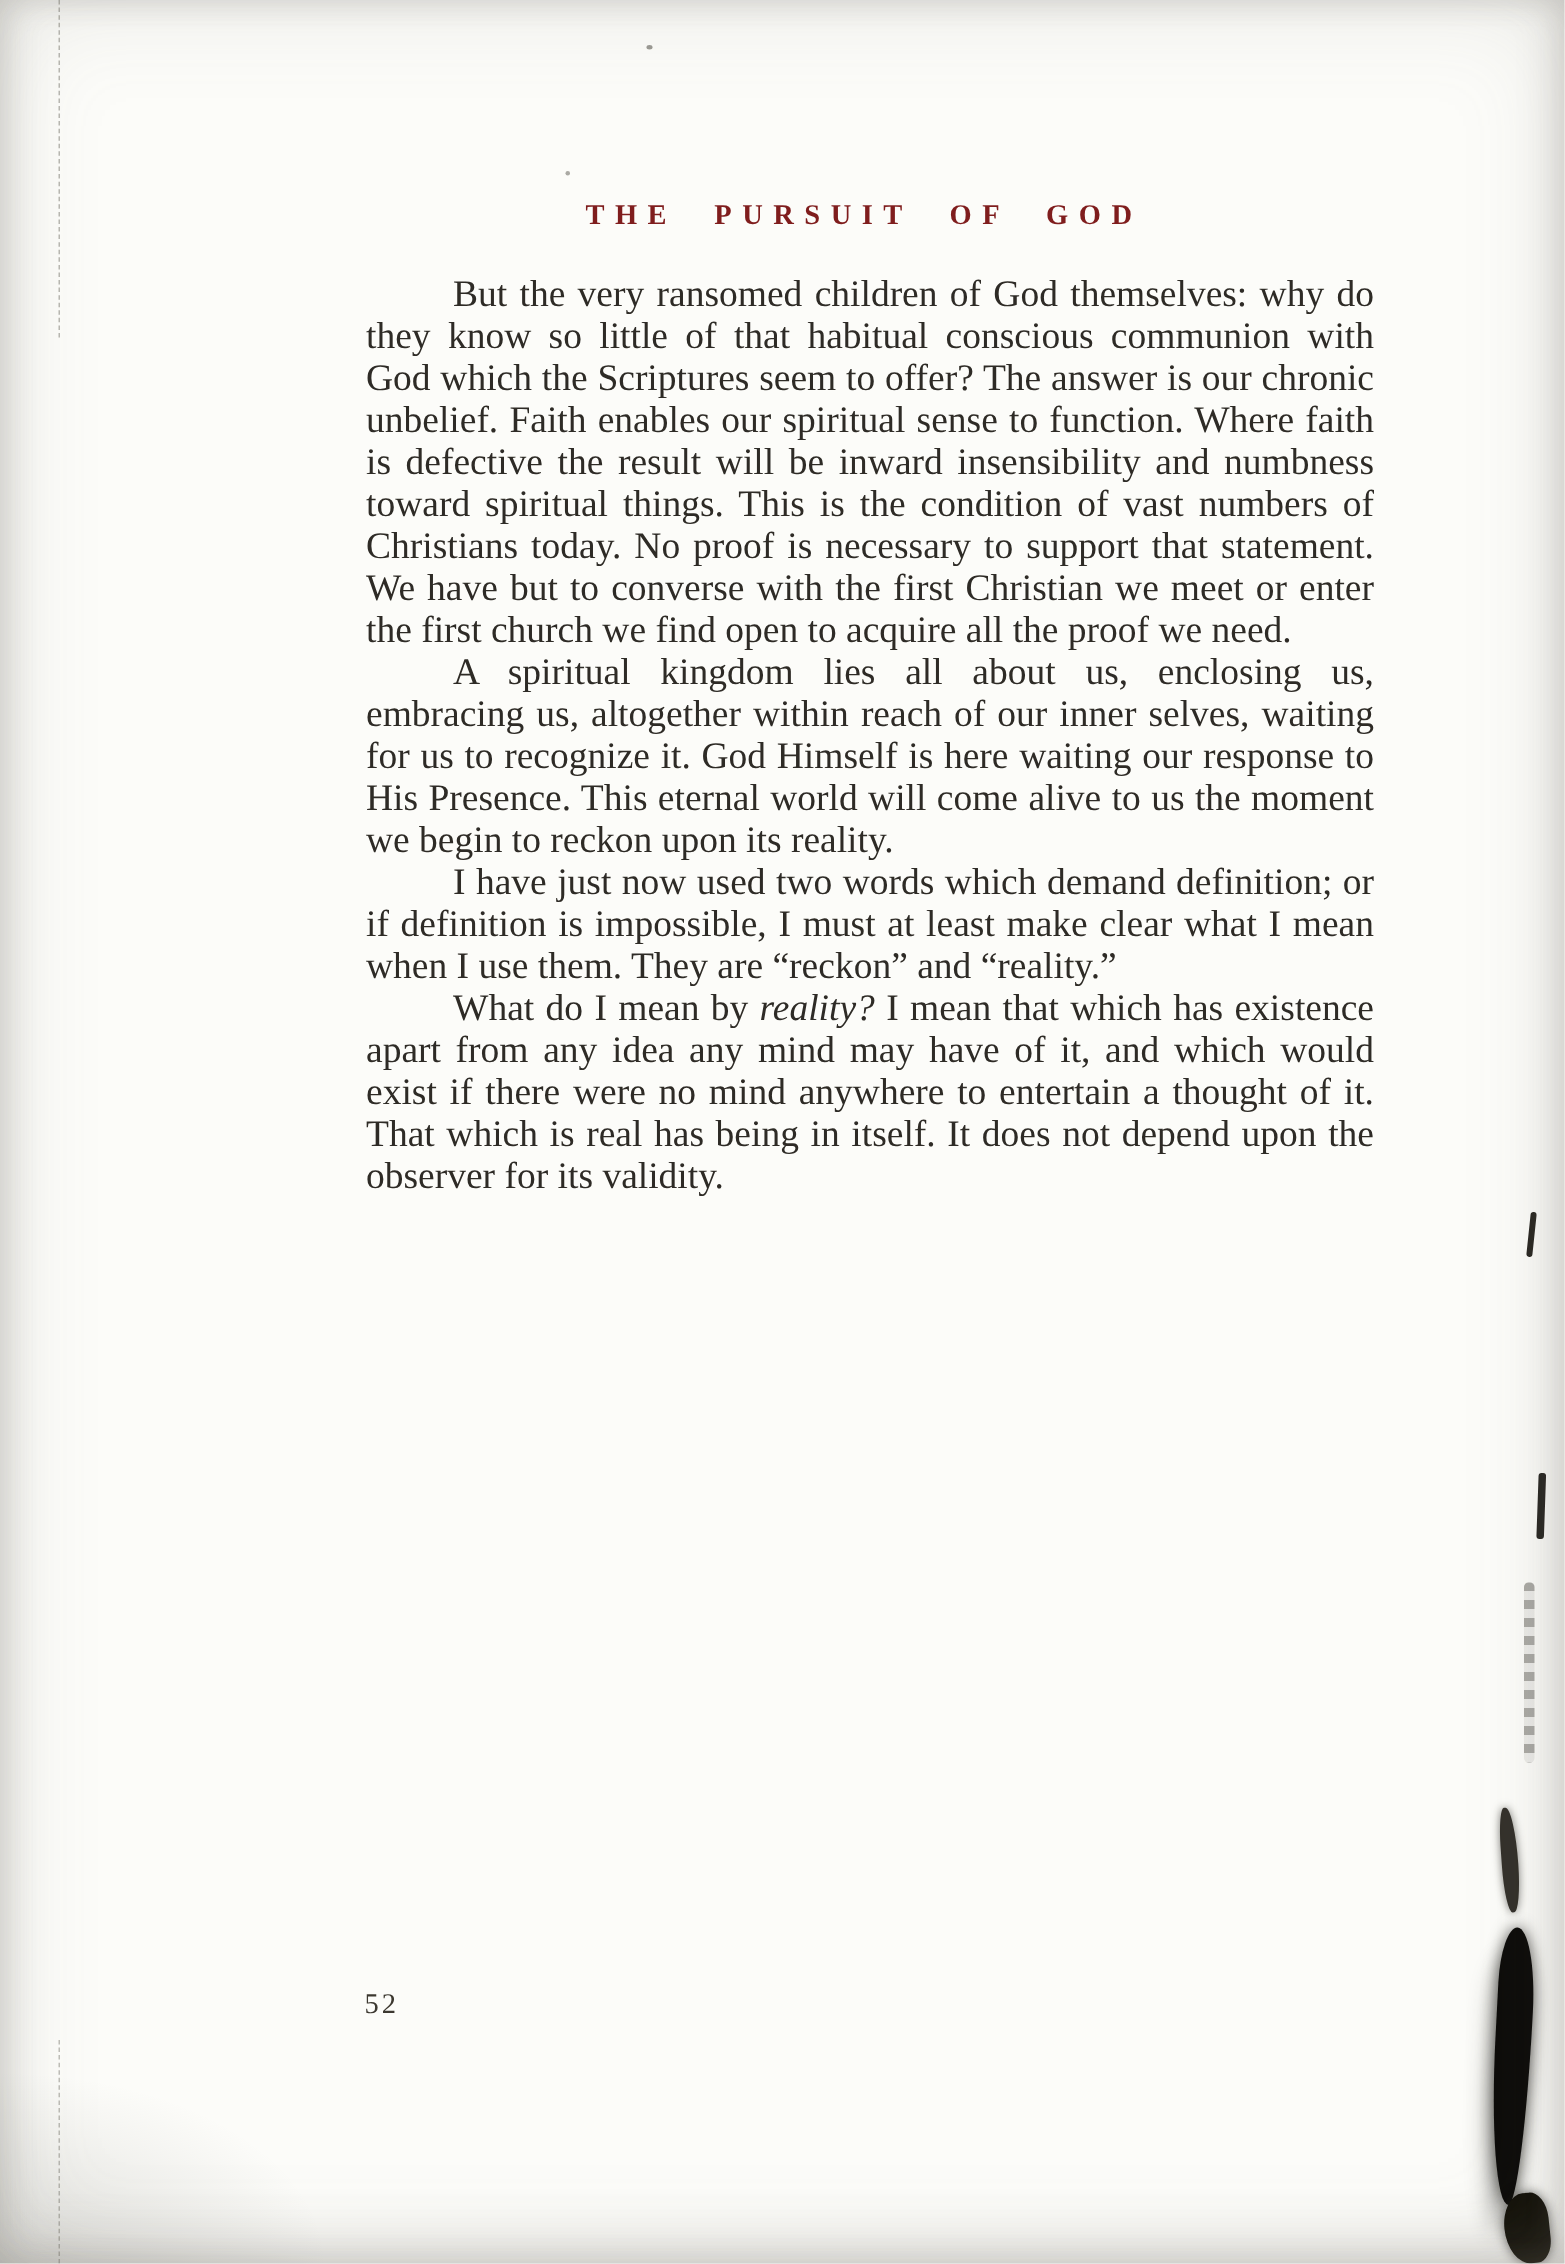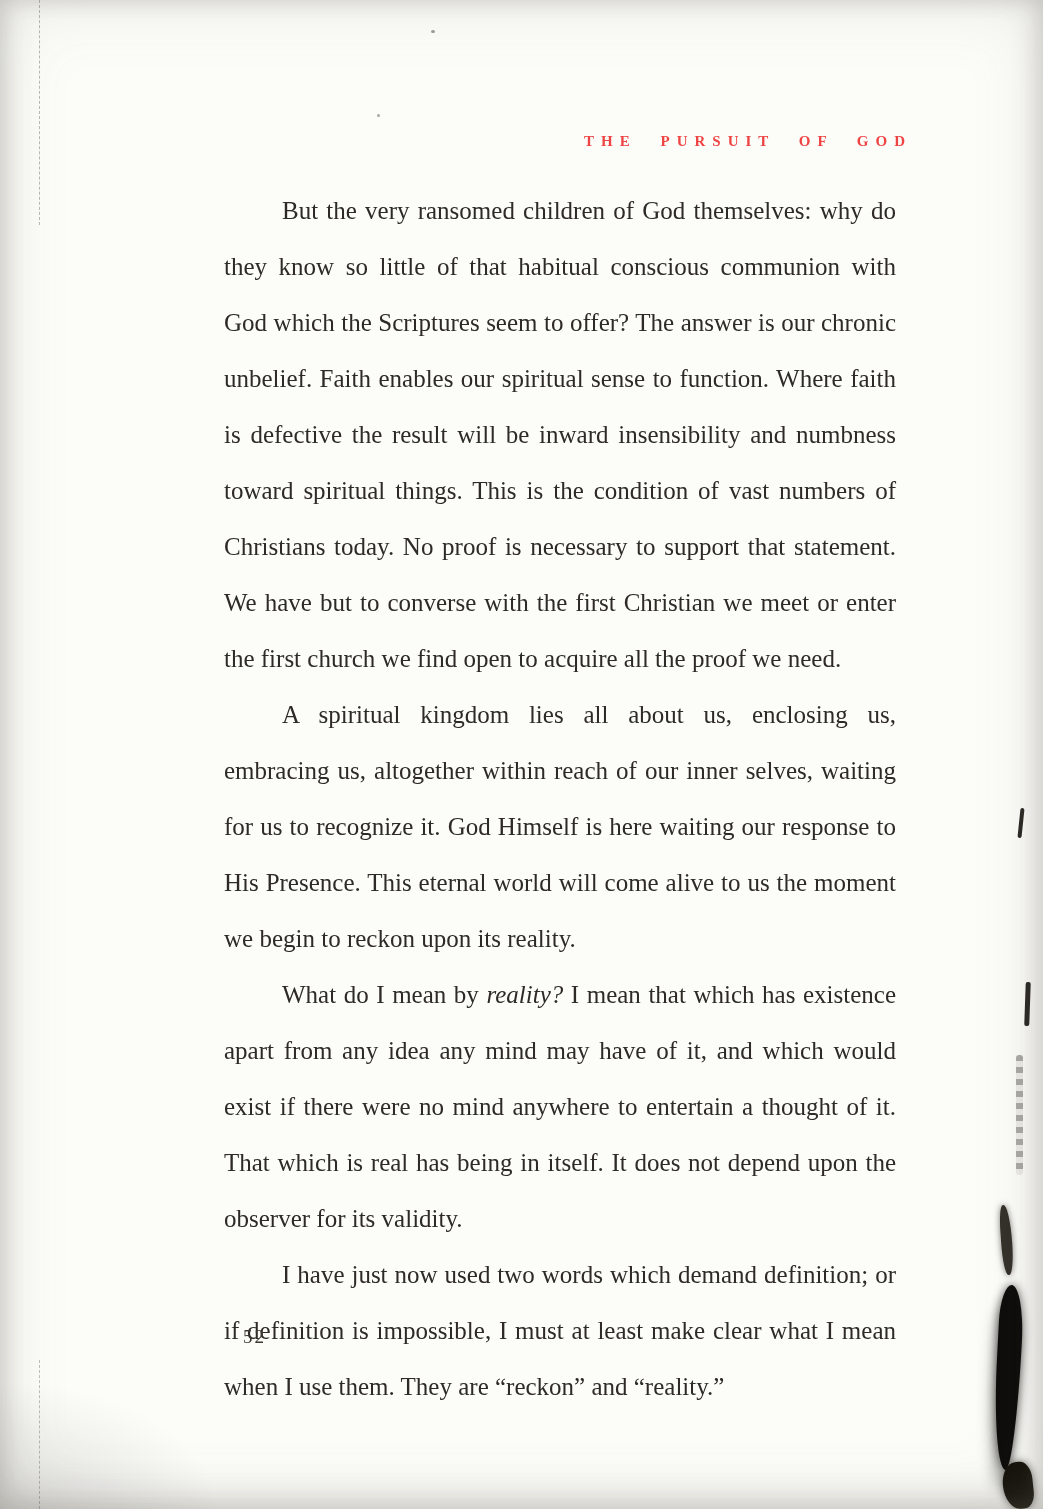--- a/index.html
+++ b/index.html
@@ -26,29 +26,29 @@
       inset 8px 0 20px rgba(120,118,110,.10);
   }
   .corner-smudge{
     position:absolute; left:0; top:1380px; width:220px; height:129px;
     background:radial-gradient(ellipse at 0% 100%, rgba(90,88,80,.18), rgba(90,88,80,0) 70%);
     pointer-events:none;
   }
 
   .running-header{
     position:absolute; top:133px; left:240px; width:672px;
-    text-align:right;
-    font-size:15px; font-weight:700;
+    text-align:center;
+    font-size:19px; font-weight:700;
     letter-spacing:7px; word-spacing:13px;
-    color:#ef4444;
+    color:#7f1d1d;
   }
 
   .text-block{
-    position:absolute; top:183px; left:224px; width:672px;
-    font-size:25px; line-height:56px;
+    position:absolute; top:183px; left:244px; width:672px;
+    font-size:25px; line-height:28px;
     color:var(--ink);
     text-align:justify;
   }
   .para{ margin:0; text-indent:58px; }
   .italic{ font-style:italic; }
 
   .page-number{
     position:absolute; left:243px; top:1326px;
     font-size:19px; color:#3c3830; letter-spacing:2px;
   }
@@ -108,22 +108,22 @@
 </head>
 <body>
 
 <div class="page">
 
   <div class="running-header">THE PURSUIT OF GOD</div>
 
   <div class="text-block">
       <p class="para"><span>But the very ransomed children of God themselves: why do they know so little of that habitual conscious communion with God which the Scriptures seem to offer? The answer is our chronic unbelief. Faith enables our spiritual sense to function. Where faith is defective the result will be inward insensibility and numbness toward spiritual things. This is the condition of vast numbers of Christians today. No proof is necessary to support that statement. We have but to converse with the first Christian we meet or enter the first church we find open to acquire all the proof we need.</span></p>
       <p class="para"><span>A spiritual kingdom lies all about us, enclosing us, embracing us, altogether within reach of our inner selves, waiting for us to recognize it. God Himself is here waiting our response to His Presence. This eternal world will come alive to us the moment we begin to reckon upon its reality.</span></p>
+      <p class="para"><span>I have just now used two words which demand definition; or if definition is impossible, I must at least make clear what I mean when I use them. They are “reckon” and “reality.”</span></p>
       <p class="para"><span>What do I mean by </span><span class="italic">reality?</span><span> I mean that which has existence apart from any idea any mind may have of it, and which would exist if there were no mind anywhere to entertain a thought of it. That which is real has being in itself. It does not depend upon the observer for its validity.</span></p>
-      <p class="para"><span>I have just now used two words which demand definition; or if definition is impossible, I must at least make clear what I mean when I use them. They are “reckon” and “reality.”</span></p>
     </div>
 
   <div class="page-number">52</div>
 
   <div class="artifact left-line-top"></div>
   <div class="artifact left-line-bottom"></div>
   <div class="artifact tick-1"></div>
   <div class="artifact tick-2"></div>
   <div class="artifact streak-gray"></div>
   <div class="artifact ink-1"></div>

